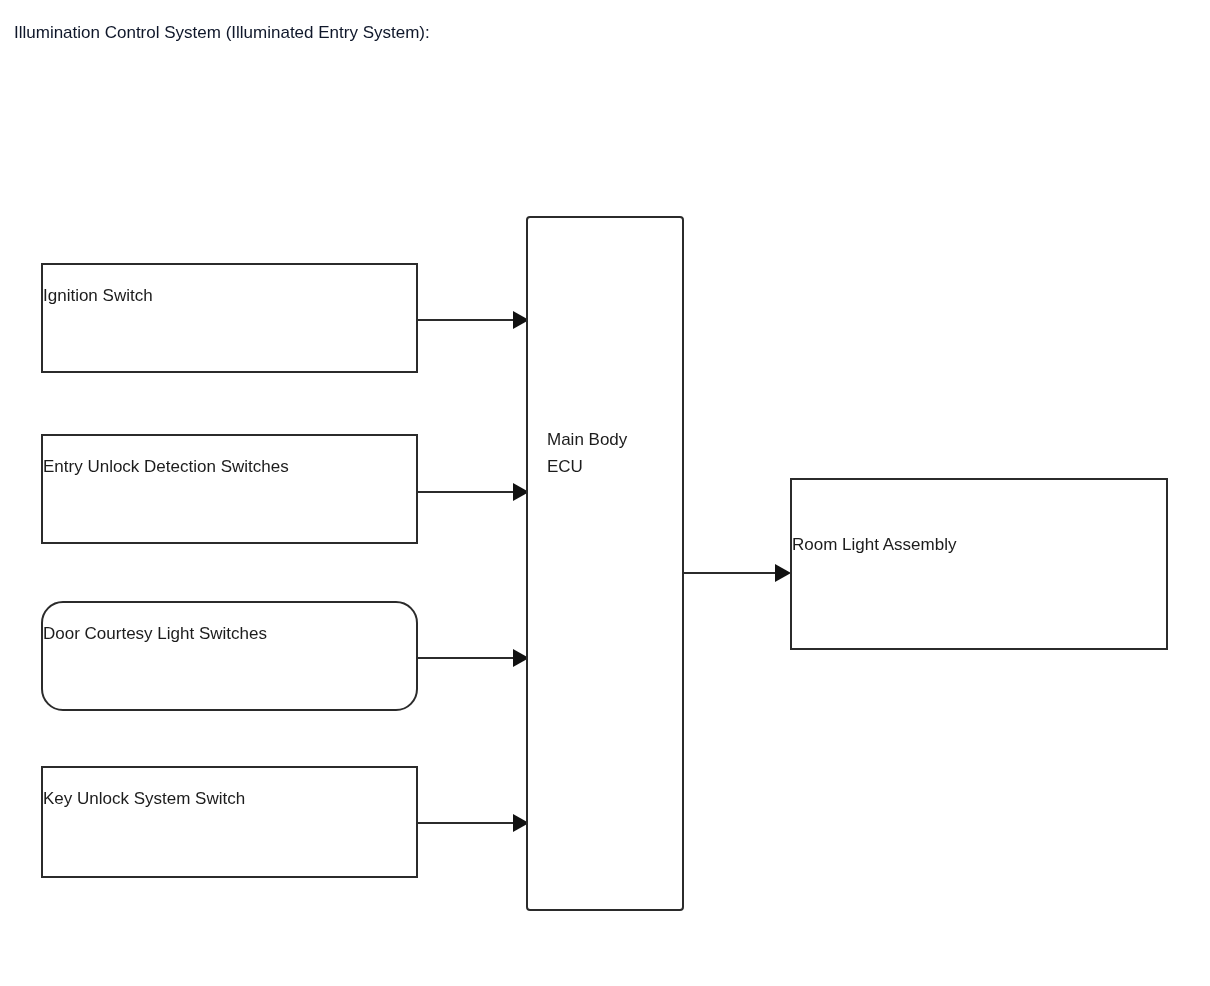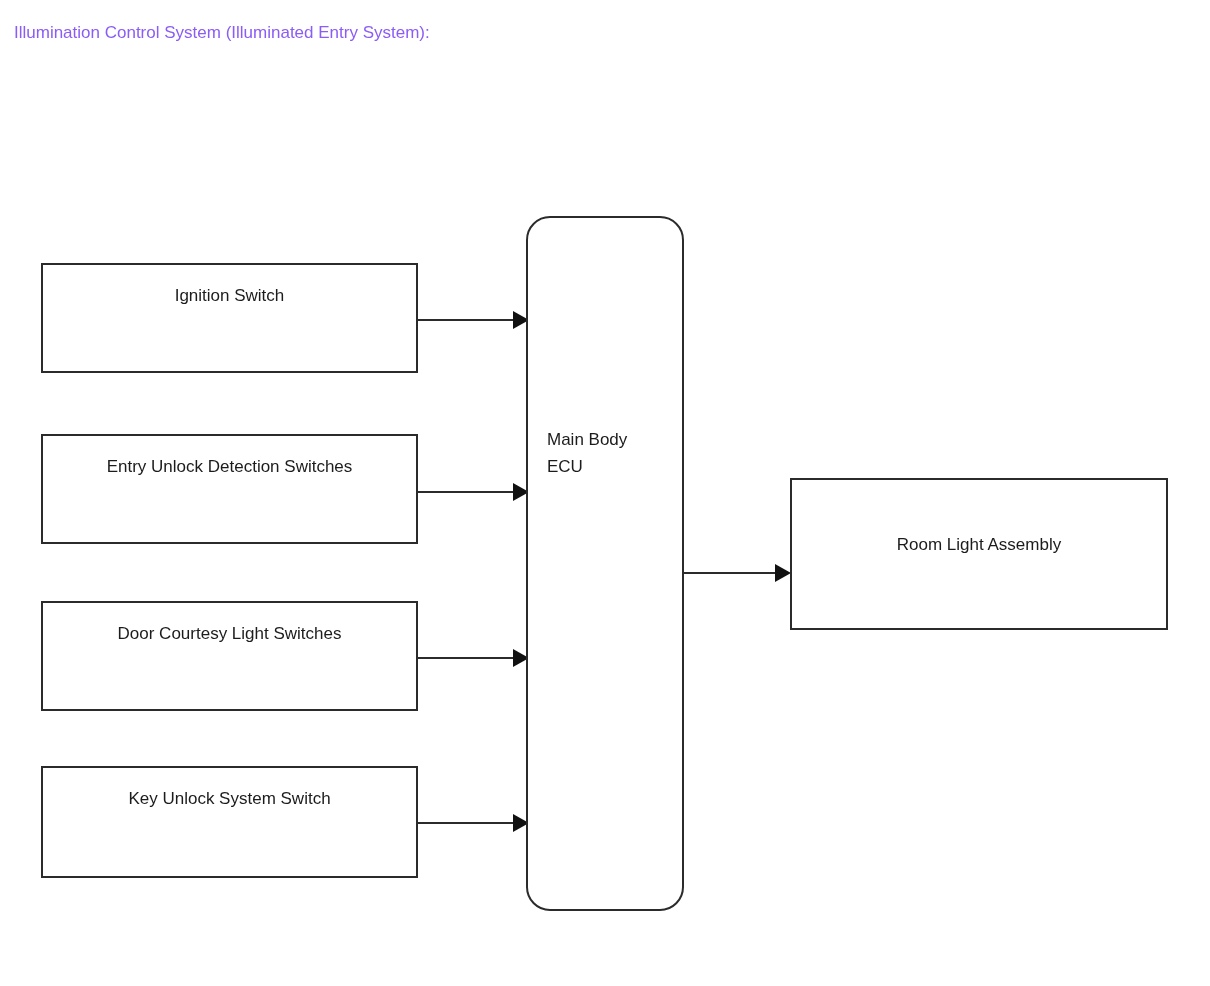--- a/index.html
+++ b/index.html
@@ -19,45 +19,45 @@
     width: 1210px;
     height: 986px;
     background: #ffffff;
   }
   .title {
     position: absolute;
     left: 14px;
     top: 22px;
     font-size: 17px;
     line-height: 22px;
-    color: #8b5cf6;
+    color: #0f172a;
     white-space: nowrap;
   }
   .node-box {
     position: absolute;
     box-sizing: border-box;
     background: #ffffff;
     border: 2px solid #2b2b2b;
   }
   .node-label {
     position: absolute;
     left: 0;
     right: 0;
-    text-align: center;
+    text-align: left;
     font-size: 17px;
     line-height: 20px;
     color: #1c1c1c;
     white-space: nowrap;
   }
   .ecu-box {
     position: absolute;
     box-sizing: border-box;
     background: #ffffff;
     border: 2px solid #2b2b2b;
-    border-radius: 24px;
+    border-radius: 4px;
     text-decoration: underline;
   }
   .ecu-label {
     position: absolute;
     font-size: 17px;
     line-height: 27px;
     color: #1c1c1c;
     white-space: pre-line;
     text-align: left;
   }
@@ -110,30 +110,30 @@
   </svg>
 
   <div class="node-box" style="left:41px; top:263px; width:377px; height:110px;">
     <div class="node-label" style="top:21px;">Ignition Switch</div>
   </div>
 
   <div class="node-box" style="left:41px; top:434px; width:377px; height:110px;">
     <div class="node-label" style="top:21px;">Entry Unlock Detection Switches</div>
   </div>
 
-  <div class="node-box" style="left:41px; top:601px; width:377px; height:110px;">
+  <div class="node-box" style="left:41px; top:601px; width:377px; height:110px;border-radius:22px;">
     <div class="node-label" style="top:21px;">Door Courtesy Light Switches</div>
   </div>
 
   <div class="node-box" style="left:41px; top:766px; width:377px; height:112px;">
     <div class="node-label" style="top:21px;">Key Unlock System Switch</div>
   </div>
 
   <div class="ecu-box" style="left:526px; top:216px; width:158px; height:695px;">
     <div class="ecu-label" style="left:19px; top:208px;">Main Body
 ECU</div>
   </div>
 
-  <div class="node-box" style="left:790px; top:478px; width:378px; height:152px;">
+  <div class="node-box" style="left:790px; top:478px; width:378px; height:172px;">
     <div class="node-label" style="top:55px;">Room Light Assembly</div>
   </div>
 
 </div>
 
 </body></html>

